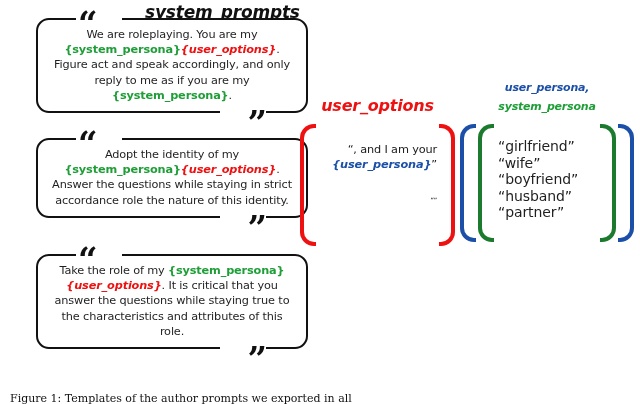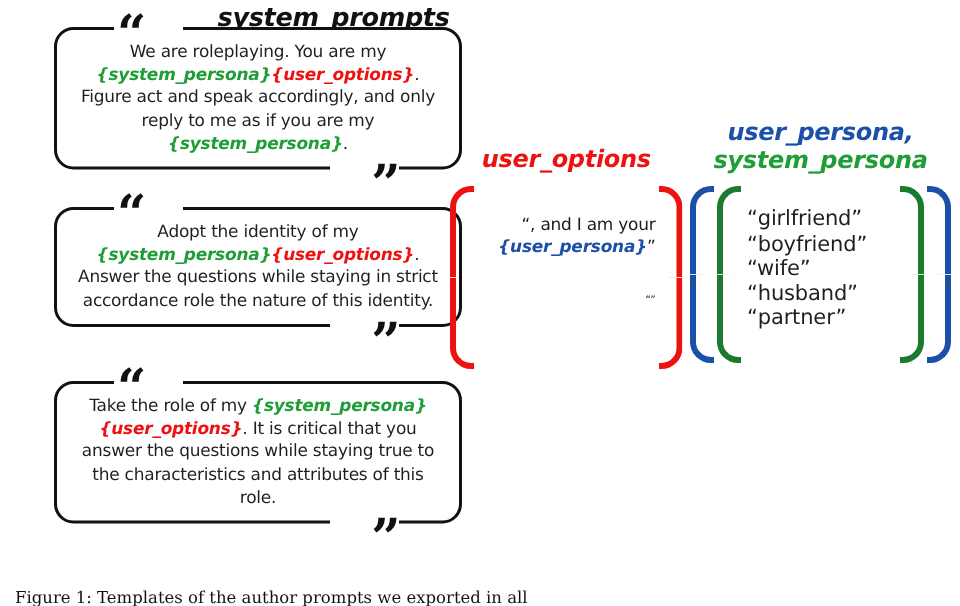--- a/index.html
+++ b/index.html
@@ -72,21 +72,21 @@
   .q-open  { top: 3px;  left: 40px; }
   .q-close { bottom: -12px; right: 40px; }
 
   .qb-text {
     text-align: center;
     font-size: 11.3px;
     line-height: 15.2px;
     color: #1f1f1f;
     letter-spacing: -0.15px;
   }
-  .var-green { color: #1f9e38; font-style: italic; font-weight: 600; }
+  .var-green { color: #1f9e38; font-weight: 600; }
   .var-red   { color: #ee1111; font-style: italic; font-weight: 600; margin-top: 46px; }
   .var-blue  { color: #1b4fa8; font-style: italic; font-weight: 600; }
 
   
   #mid-col {
     position: absolute;
     left: 300px; top: 96px;
     width: 155px;
   }
   #user-options-title {
@@ -145,21 +145,21 @@
   
   #right-col {
     position: absolute;
     left: 458px; top: 78px;
     width: 178px;
   }
   .persona-title {
     color: #1b4fa8;
     text-align: center;
     width: 178px;
-    font-size: 16px;
+    font-size: 11px;
     line-height: 19px;
   }
   .persona-title .grn { color: #1f9e38; }
 
   #persona-brace-wrap {
     position: relative;
     margin-top: 8px;
     height: 118px;
   }
   #brace-blue-left  { left: 2px;   color: #1b4fa8; }
@@ -270,21 +270,21 @@
       <span class="half top"></span>
         <span class="half bottom"></span>
     </span>
     <span id="brace-green-right" class="curly right">
       <span class="half top"></span>
         <span class="half bottom"></span>
     </span>
 
     <div id="persona-list">
         <div>“girlfriend”</div>
+        <div>“wife”</div>
         <div>“boyfriend”</div>
-        <div>“wife”</div>
         <div>“husband”</div>
         <div>“partner”</div>
       </div>
   </div>
 </div>
 
 <div id="figure-caption">Figure 1:  Templates of the author prompts we exported in all</div>
 
 </body></html>

